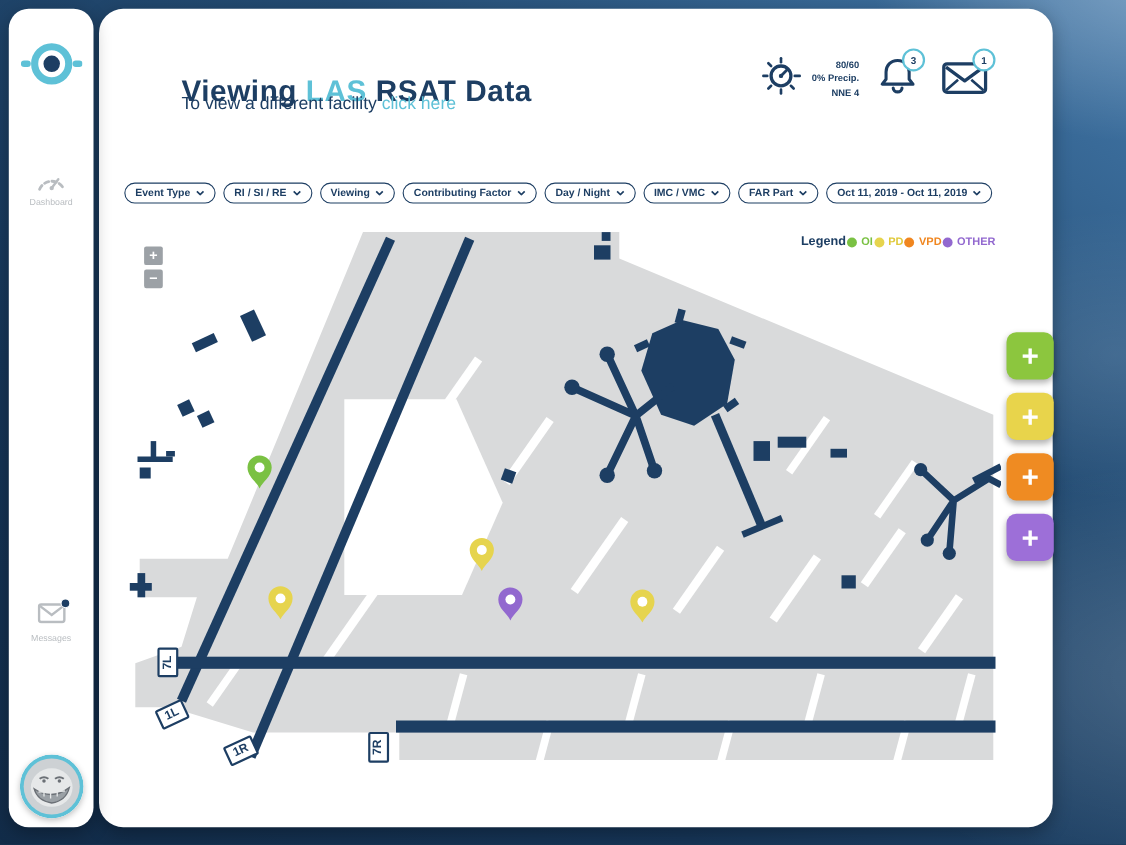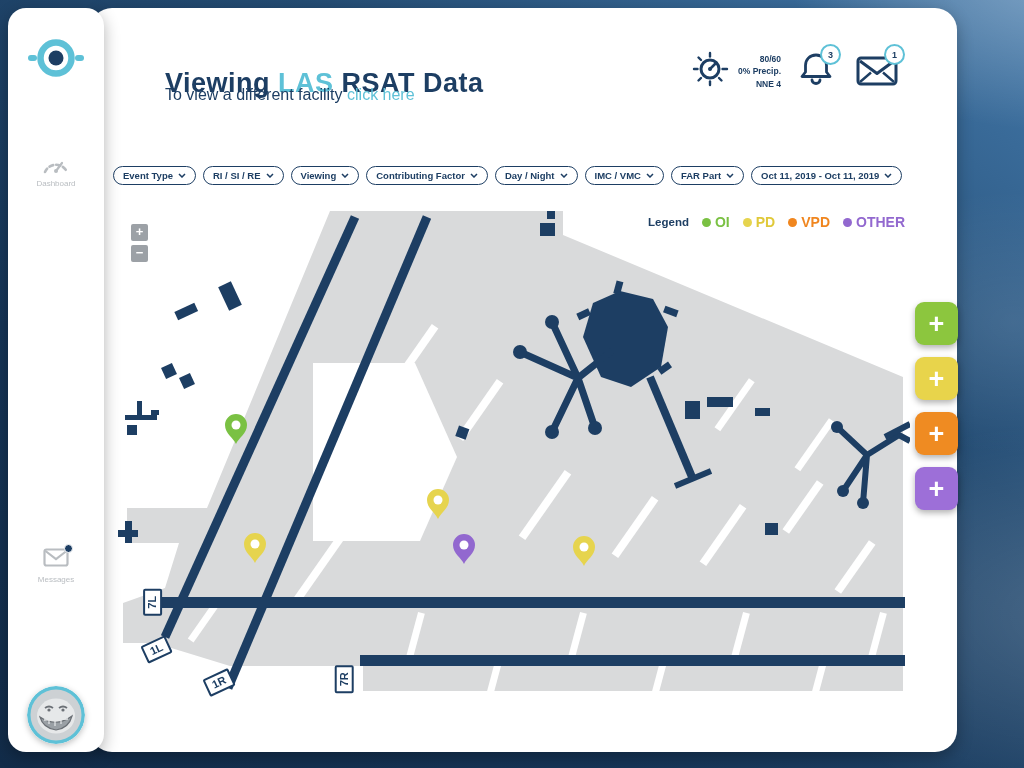--- a/index.html
+++ b/index.html
@@ -5,21 +5,21 @@
   html,body{margin:0;padding:0;background:#13304f;}
   .stage{position:relative;width:1024px;height:768px;overflow:hidden;
     font-family:"Liberation Sans",sans-serif;
     background:linear-gradient(215deg,#4277a8 0%,#244c73 34%,#163557 70%,#122c49 100%);}
   .stage::before{content:"";position:absolute;inset:0;pointer-events:none;
     background:radial-gradient(430px 260px at 103% -4%,rgba(255,255,255,.32),transparent 62%),
                radial-gradient(520px 320px at 105% 80%,rgba(255,255,255,.17),transparent 60%),
                radial-gradient(300px 220px at 99% 42%,rgba(255,255,255,.10),transparent 60%);}
 
   
-  .sidebar{position:absolute;left:8px;top:8px;width:96px;height:744px;background:#fff;
+  .sidebar{position:absolute;left:8px;top:8px;width:77px;height:744px;background:#fff;
     border-radius:18px;box-shadow:0 5px 16px rgba(0,0,0,.3);z-index:3;}
   .logo{position:absolute;left:50%;top:22px;transform:translateX(-50%);}
   .nav-item{position:absolute;left:0;width:100%;display:flex;flex-direction:column;
     align-items:center;gap:4px;cursor:pointer;}
   .nav-lbl{font-size:8px;color:#b9bdc1;text-align:center;line-height:1.3;width:52px;}
   .nav-lbl.active{color:#1d3e63;font-weight:bold;font-size:9.5px;letter-spacing:.6px;}
   .msg-wrap{position:relative;}
   .msg-dot{position:absolute;right:-4px;top:-4px;width:7px;height:7px;border-radius:50%;
     background:#1d3e63;border:1.5px solid #fff;}
   .avatar{position:absolute;left:50%;top:678px;transform:translateX(-50%);width:58px;height:58px;
@@ -41,23 +41,23 @@
   .hdr-ico{position:absolute;cursor:pointer;}
   .badge{position:absolute;width:17px;height:17px;border-radius:50%;background:#fff;
     border:2px solid #5ec1d7;color:#1d3e63;font-size:9px;font-weight:bold;display:flex;
     align-items:center;justify-content:center;z-index:2;}
 
   .filters{position:absolute;left:23px;top:158px;display:flex;gap:7px;align-items:flex-end;}
   .pill{display:flex;align-items:center;gap:5px;border:1.5px solid #1d3e63;border-radius:11px;
     padding:3px 9px;font-size:9.5px;color:#1d3e63;font-weight:bold;white-space:nowrap;
     cursor:pointer;background:#fff;}
 
-  .legend{position:absolute;top:206px;right:52px;display:flex;align-items:center;gap:13px;}
+  .legend{position:absolute;top:206px;right:52px;display:flex;align-items:center;gap:1px;}
   .legend-title{font-size:11.5px;font-weight:bold;color:#1d3e63;}
-  .legend-item{display:flex;align-items:center;gap:4px;font-size:14px;font-weight:bold;}
+  .legend-item{display:flex;align-items:center;gap:4px;font-size:10px;font-weight:bold;}
   .dot{width:9px;height:9px;border-radius:50%;}
 
   .zoom-btn{position:absolute;left:41px;width:17px;height:17px;background:#9ca1a6;color:#fff;
     font-size:13px;font-weight:bold;text-align:center;line-height:16px;border-radius:2px;
     cursor:pointer;user-select:none;}
 
   .airport{position:absolute;left:25px;top:197px;}
 
   .rwy-label{position:absolute;background:#fff;border:2px solid #1d3e63;color:#1d3e63;
     font-weight:bold;font-size:11px;padding:1px 5px;border-radius:2px;line-height:1.15;}

